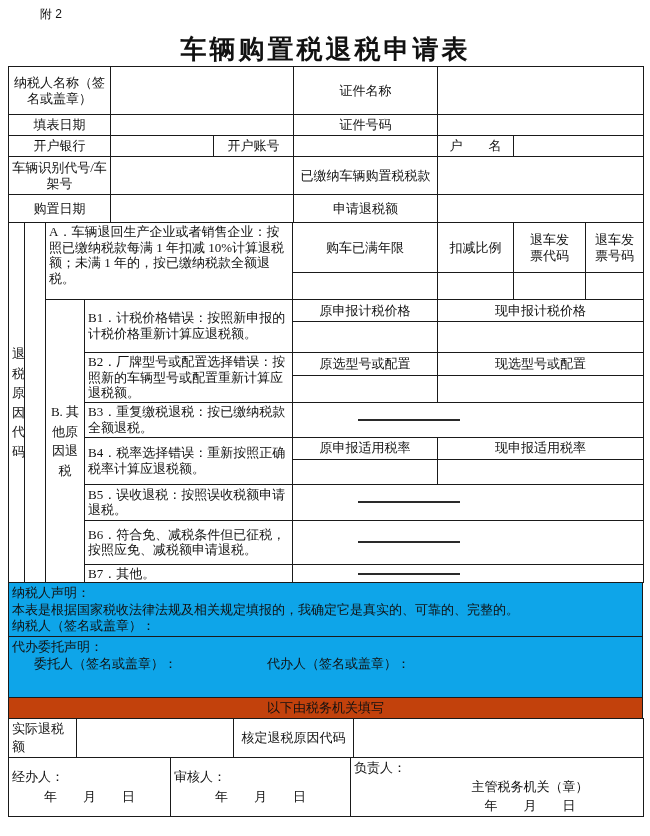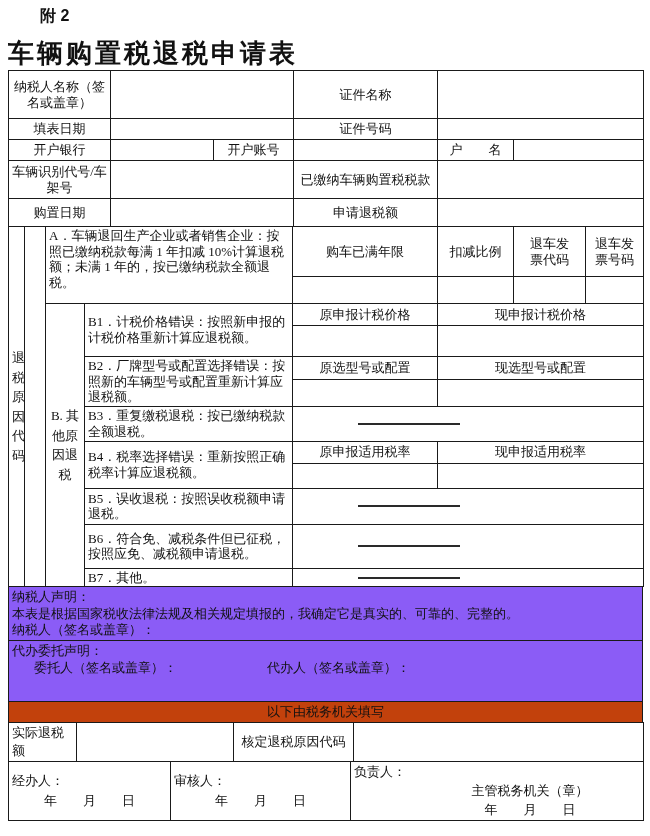--- a/index.html
+++ b/index.html
@@ -3,35 +3,35 @@
 <meta charset="utf-8">
 <style>
   html,body{margin:0;padding:0;background:#ffffff;}
   body{
     width:650px;height:836px;
     font-family:"Liberation Serif","DejaVu Serif",serif;
     color:#111;font-size:13px;
     position:relative;
   }
   .sheet{padding:4px 0 0 8px;width:635px;}
-  .attach{font-family:"Liberation Sans","DejaVu Sans",sans-serif;font-weight:bold;font-size:16px;margin:2px 0 0 32px;}
-  .title{font-weight:bold;font-size:26px;letter-spacing:3px;margin-top:9px;}
+  .attach{font-family:"Liberation Sans","DejaVu Sans",sans-serif;font-weight:normal;font-size:12px;margin:2px 0 0 32px;}
+  .title{font-weight:bold;font-size:26px;letter-spacing:3px;text-align:center;margin-top:9px;}
   .dateline{display:flex;justify-content:space-between;margin:11px 0 3px 0;font-size:13.5px;}
   .dateline .l{margin-left:67px;}
   .dateline .r{margin-right:62px;}
 
   table.frm{border-collapse:collapse;width:635px;table-layout:fixed;margin-top:-1px;background:#fff;}
   table.frm td{border:1px solid #1a1a1a;font-size:13px;padding:1px 3px;vertical-align:middle;overflow:hidden;}
   td.c{text-align:center;}
   td.desc{line-height:1.2;padding:2px 4px 2px 5px;}
   td.vert{word-break:break-all;text-align:center;line-height:1.5;padding:1px 1px;}
   td.nopad{padding:0 1px;}
   .dashwrap{padding:0;}
   .dash{border-top:2px solid #2a2a2a;width:102px;height:0;margin-left:62px;}
-  .block{border:1px solid #1a1a1a;width:627px;margin-top:-1px;padding:2px 3px;line-height:1.25;background:#8b5cf6;}
+  .block{border:1px solid #1a1a1a;width:627px;margin-top:-1px;padding:2px 3px;line-height:1.25;background:#0ea5e9;}
   .block .ind{text-indent:2em;}
   .signrow{display:flex;}
   .signrow .s1{margin-left:22px;}
   .signrow .s2{margin-left:90px;}
   .centerbar{border:1px solid #1a1a1a;width:627px;margin-top:-1px;text-align:center;padding:1px 3px;background:#c2410c;}
   td.sig{vertical-align:bottom;padding:2px 6px 3px 6px;}
   .sigdate{text-align:center;margin-top:2px;}
   td.boss{vertical-align:top;padding:3px 6px;}
   .bossline{text-align:center;padding-left:66px;margin-top:1px;}
 </style>

